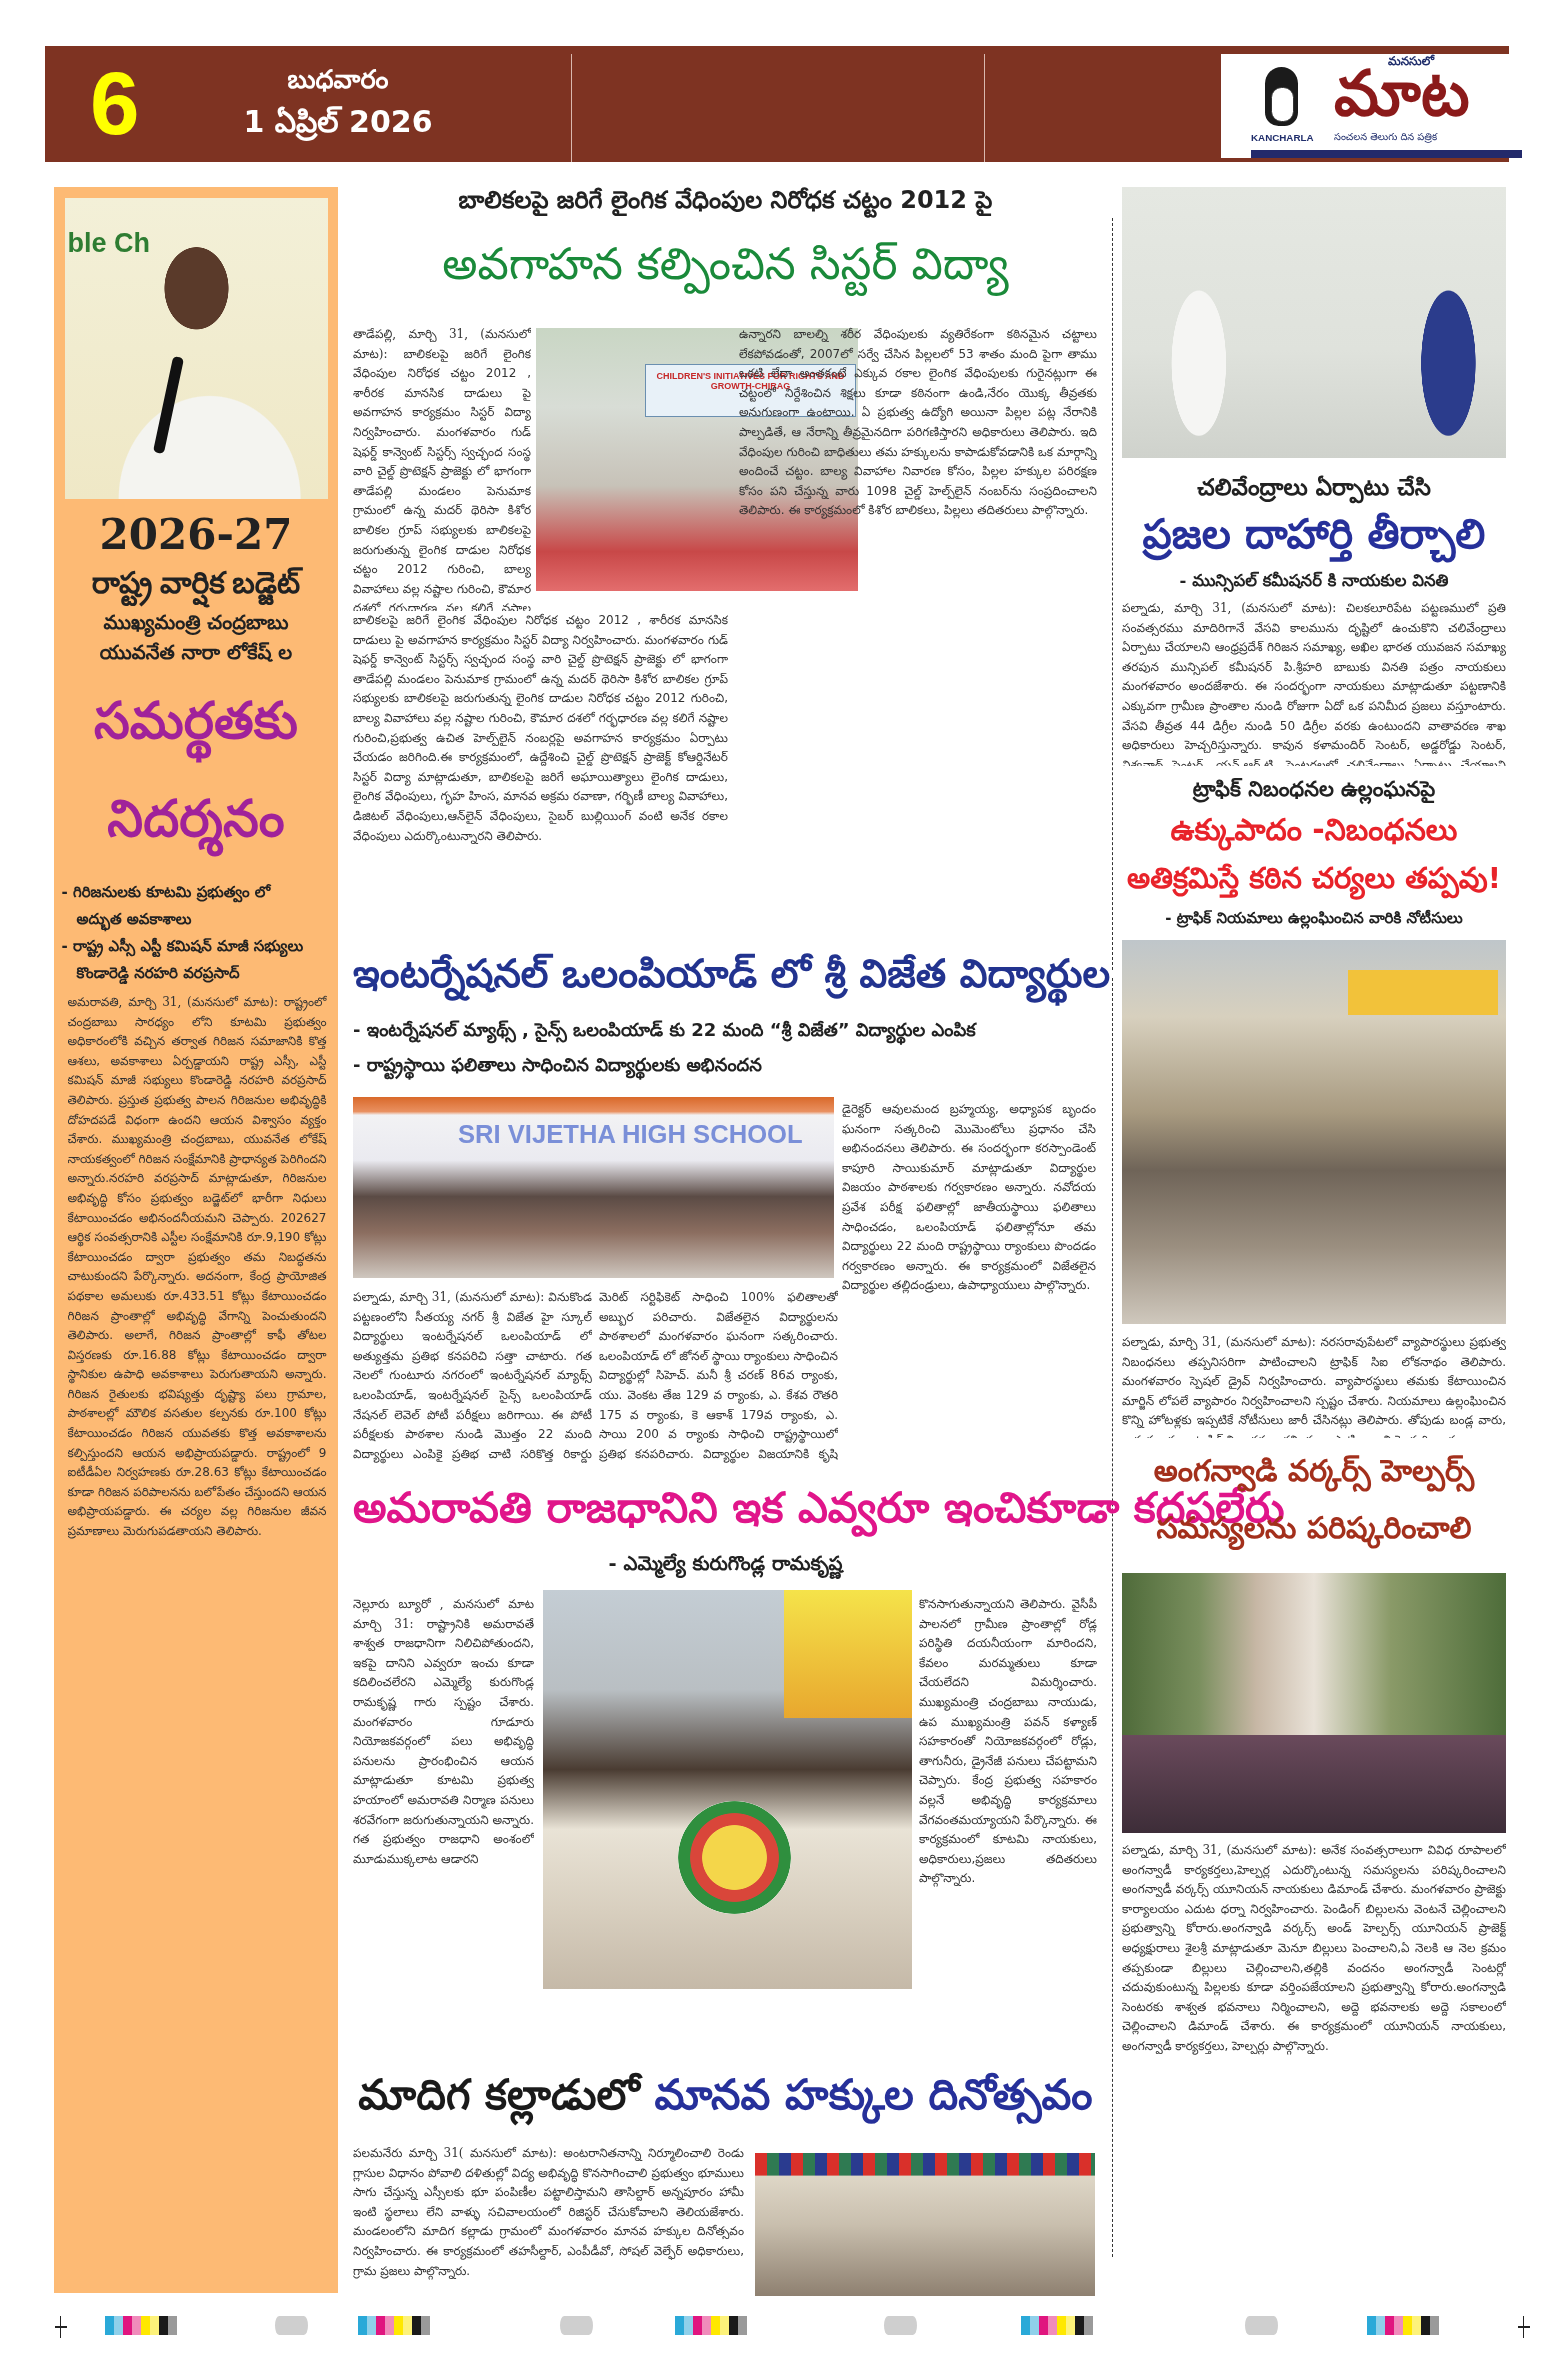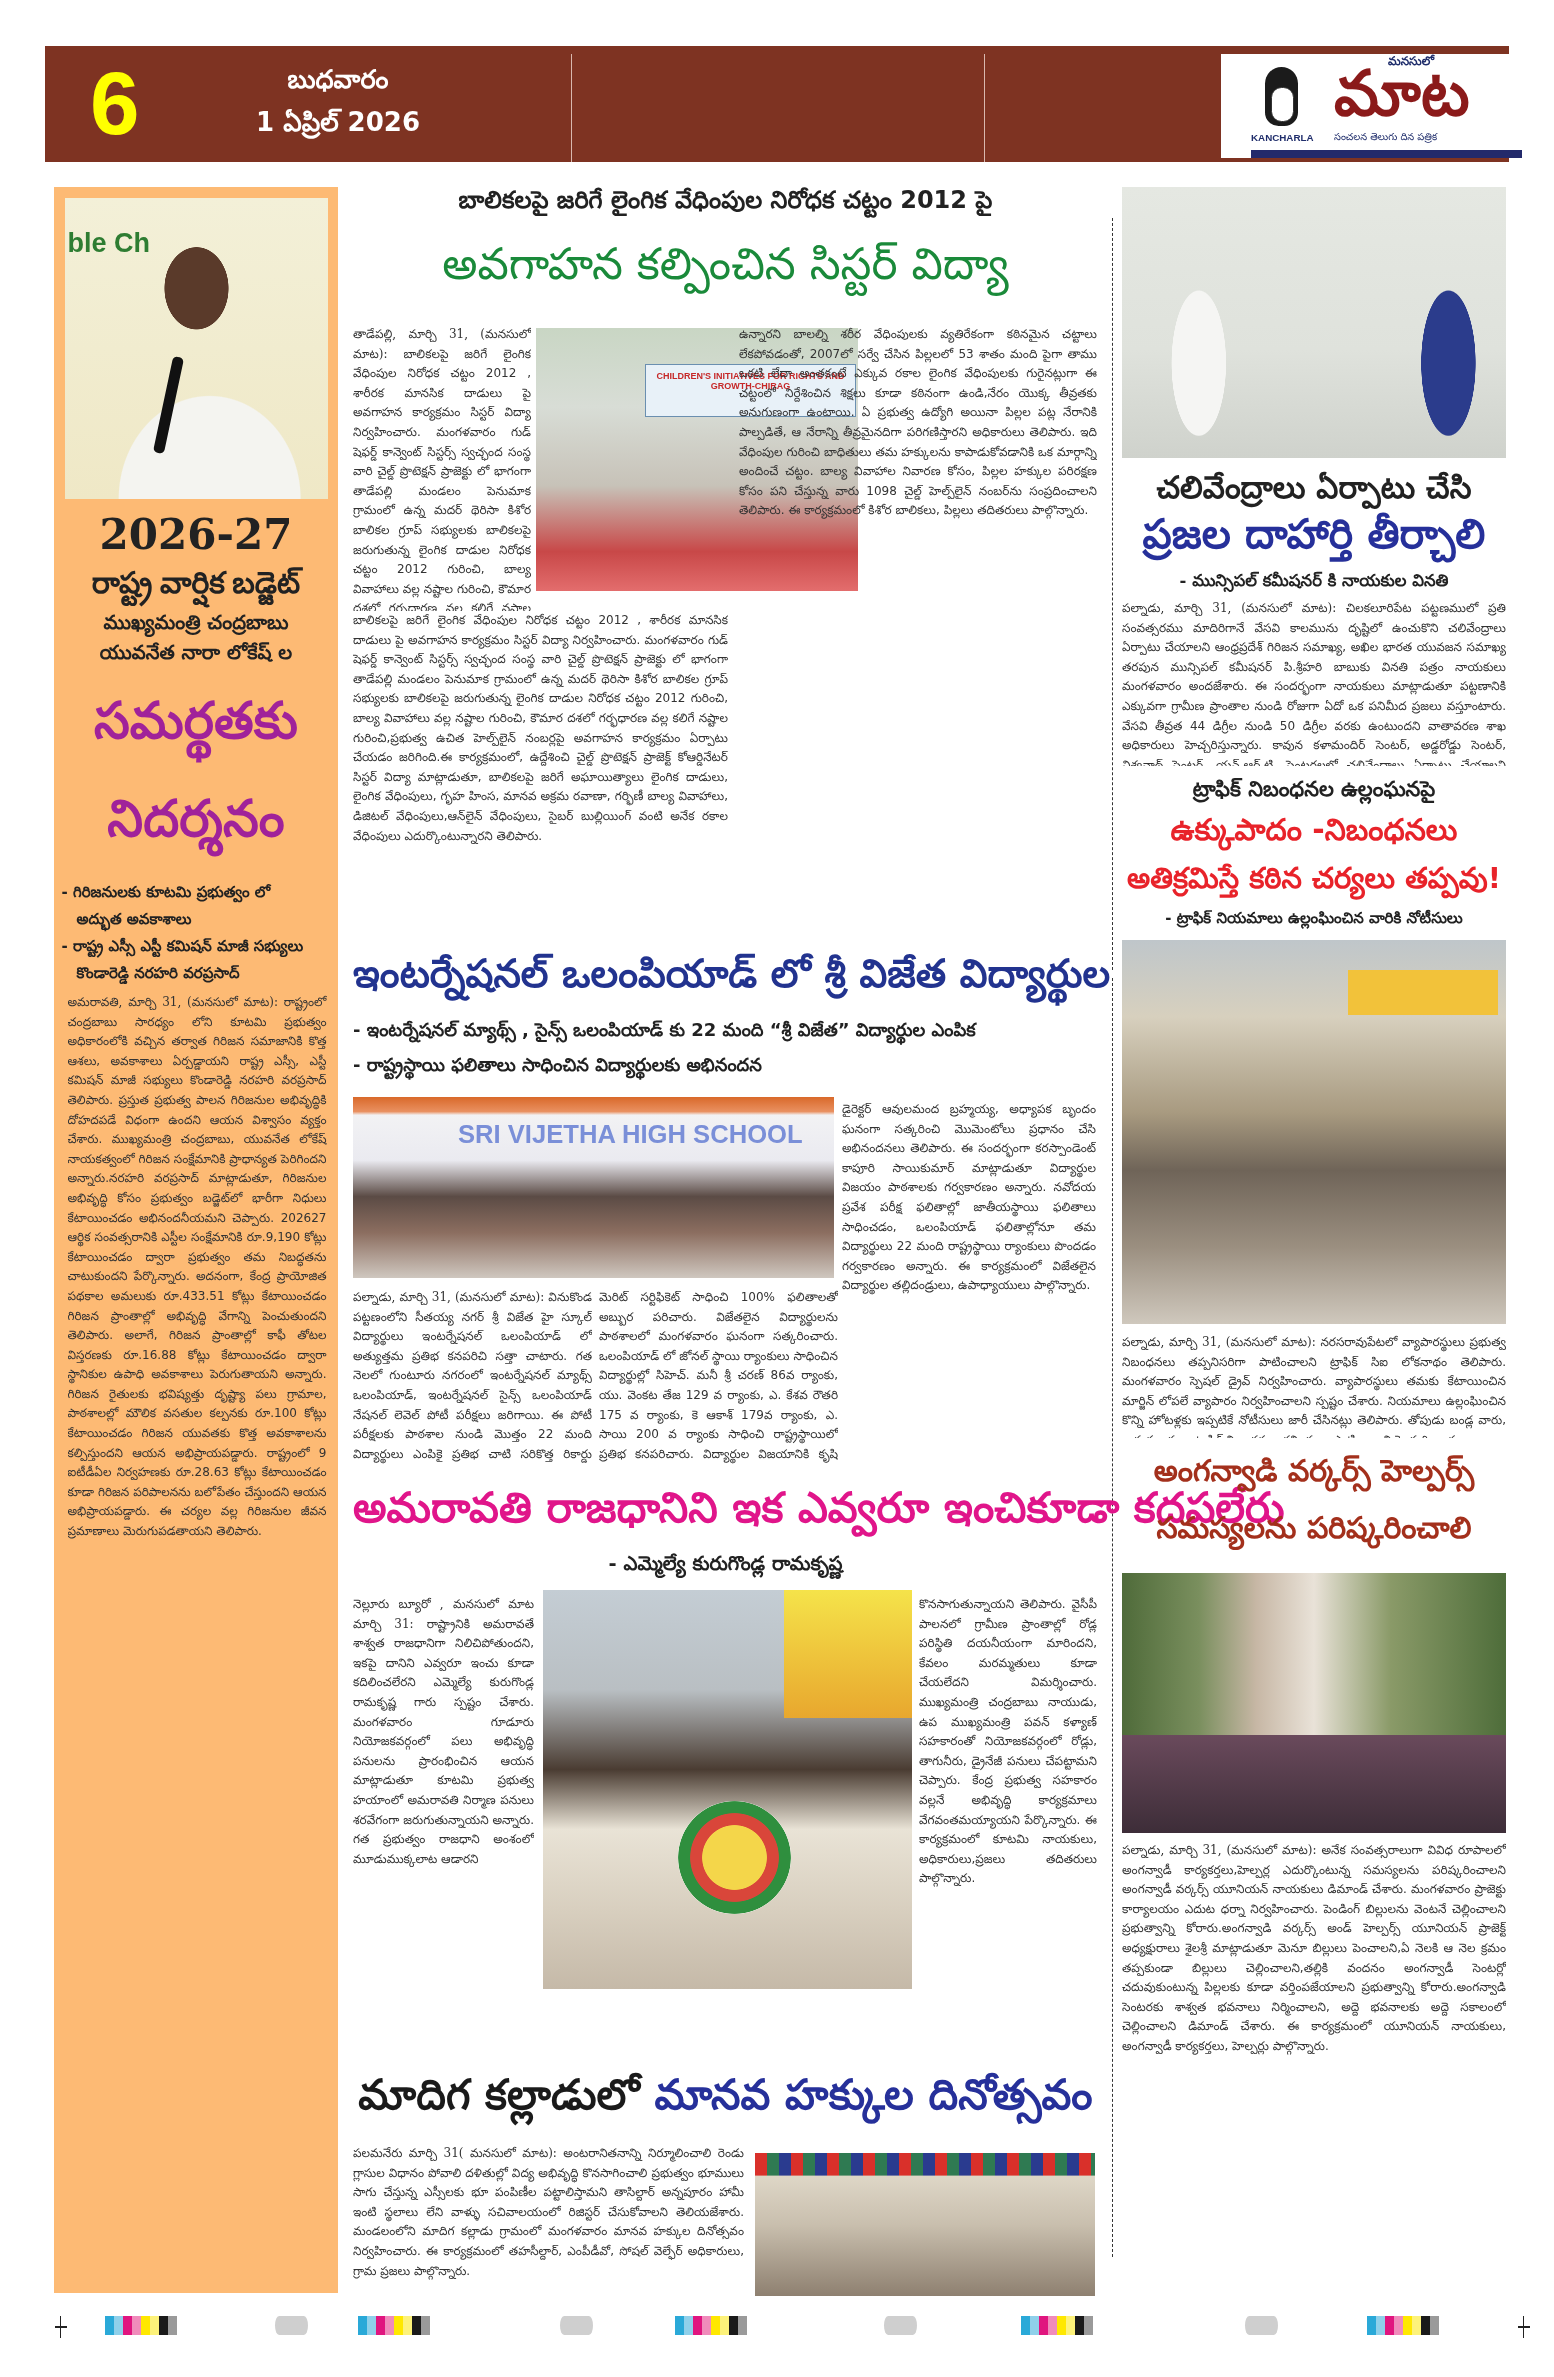--- a/index.html
+++ b/index.html
@@ -5,21 +5,21 @@
   * { box-sizing: border-box; margin: 0; padding: 0; }
   html, body { width: 1555px; height: 2377px; background: #ffffff; overflow: hidden; }
   body { position: relative; font-family: "DejaVu Sans", sans-serif; color: #222; }
 
   
   .masthead { position: absolute; left: 45px; top: 46px; width: 1464px; height: 116px; background: #7e3322; }
   .mh-divider { position: absolute; top: 7.5px; bottom: 0; width: 0.8px; background: #d9b8ae; }
   .page-no { position: absolute; left: 45px; top: 7.5px; font-family: "Liberation Sans", sans-serif; font-weight: bold; font-size: 89px; color: #ffff00; line-height: 98px; }
   .date-block { position: absolute; left: 165px; top: 13.5px; width: 256px; text-align: center; color: #fff; font-weight: bold; }
   .date-day { font-size: 25.6px; line-height: 38px; }
-  .date-full { font-size: 26px; line-height: 48px; }
+  .date-full { font-size: 30px; line-height: 48px; }
   .section-block { position: absolute; left: 542px; top: 15px; width: 316px; text-align: center; }
   .section-en { font-family: "Liberation Sans", sans-serif; font-size: 41px; color: #ffff00; line-height: 44px; letter-spacing: -0.8px; }
   .section-rule { height: 2.3px; background: #fff; width: 286px; margin: 7.5px auto 6px; }
   .section-te { font-size: 27px; font-weight: bold; color: #fff; line-height: 35px; }
   .logo-box { position: absolute; left: 1176px; top: 7.5px; width: 329px; height: 104px; background: #fff; }
   .logo-face { position: absolute; left: 44px; top: 13.5px; width: 33px; height: 59px; border-radius: 16.5px 16.5px 13.5px 13.5px; background: #1b1b1b; }
   .logo-face::after { content: ""; position: absolute; left: 6px; top: 19.6px; width: 21px; height: 33px; border-radius: 10.5px; background: #fff; border: 0.8px solid #333; }
   .logo-main { position: absolute; left: 113px; top: 3px; font-size: 63px; font-weight: bold; color: #8b1a1a; line-height: 72px; font-family: "DejaVu Serif", serif; }
   .logo-small { position: absolute; left: 167px; top: 0px; font-size: 12px; color: #1f2d6b; font-weight: bold; }
   .logo-brand { position: absolute; left: 30px; top: 78px; font-family: "Liberation Sans", sans-serif; font-size: 9.8px; font-weight: bold; color: #1f2d6b; }
@@ -170,21 +170,21 @@
   </div>
 </section>
 
 <section>
   <div class="photo" style="left:1122px; top:187px; width:384px; height:271px;">
     <div class="photo-bg" style="background:
       radial-gradient(ellipse 45px 120px at 85% 65%, #2b3c8c 0 60%, transparent 61%),
       radial-gradient(ellipse 45px 120px at 20% 65%, #f5f5f3 0 60%, transparent 61%),
       linear-gradient(180deg, #e5e8e2 0%, #dfe2dc 60%, #cfd2cc 100%);"></div>
   </div>
-  <div class="headline" style="left:1122px; top:468px; width:384px; font-size:31px; color:#222; line-height:38px;">చలివేంద్రాలు ఏర్పాటు చేసి</div>
+  <div class="headline" style="left:1122px; top:468px; width:384px; font-size:23px; color:#222; line-height:38px;">చలివేంద్రాలు ఏర్పాటు చేసి</div>
   <div class="headline" style="left:1122px; top:504px; width:384px; font-size:41px; color:#26309a; line-height:60px;">ప్రజల దాహార్తి తీర్చాలి</div>
   <div class="headline" style="left:1122px; top:566px; width:384px; font-size:16.5px; color:#222; line-height:30px;">- మున్సిపల్ కమీషనర్ కి నాయకుల వినతి</div>
   <div class="body-text" style="left:1122px; top:599px; width:384px; height:167px;">
     <span class="dl">పల్నాడు, మార్చి 31, (మనసులో మాట):</span>
     <span>చిలకలూరిపేట పట్టణములో ప్రతి సంవత్సరము మాదిరిగానే వేసవి కాలమును దృష్టిలో ఉంచుకొని చలివేంద్రాలు ఏర్పాటు చేయాలని ఆంధ్రప్రదేశ్ గిరిజన సమాఖ్య, అఖిల భారత యువజన సమాఖ్య తరపున మున్సిపల్ కమీషనర్ పి.శ్రీహరి బాబుకు వినతి పత్రం నాయకులు మంగళవారం అందజేశారు. ఈ సందర్భంగా నాయకులు మాట్లాడుతూ పట్టణానికి ఎక్కువగా గ్రామీణ ప్రాంతాల నుండి రోజుగా ఏదో ఒక పనిమీద ప్రజలు వస్తూంటారు. వేసవి తీవ్రత 44 డిగ్రీల నుండి 50 డిగ్రీల వరకు ఉంటుందని వాతావరణ శాఖ అధికారులు హెచ్చరిస్తున్నారు. కావున కళామందిర్ సెంటర్, అడ్డరోడ్డు సెంటర్, విశ్వనాథ్ సెంటర్, యన్.ఆర్.టి. సెంటర్లలలో చలివేంద్రాలు ఏర్పాటు చేయాలని మున్సిపల్ కమిషనర్ ను కోరారు. చలివేంద్రాలు ఏర్పాటు చేసి ప్రజల యొక్క దాహార్తిని తీర్చాలని తెలిపారు. ఈ విషయమై కమిషనర్ మాట్లాడుతూ సంబంధిత శాఖ అధికారులతో మాట్లాడి వారం వ్యవధిలో చలివేంద్రాలు ఏర్పాటు చేస్తామని నాయకులకు కమిషనర్ తెలిపారు. ఈ కార్యక్రమంలో గిరిజన సమాఖ్య రాష్ట్ర సహాయ కార్యదర్శి బి.శ్రీను నాయక్,అఖిల భారత యువజన సమాఖ్య పట్టణ కన్వీనర్ బి.రాంబాబు పాల్గొన్నారు.</span>
   </div>
 </section>
 
 <section>
   <div class="headline" style="left:1122px; top:773px; width:384px; font-size:21px; color:#222; line-height:33px;">ట్రాఫిక్ నిబంధనల ఉల్లంఘనపై</div>

